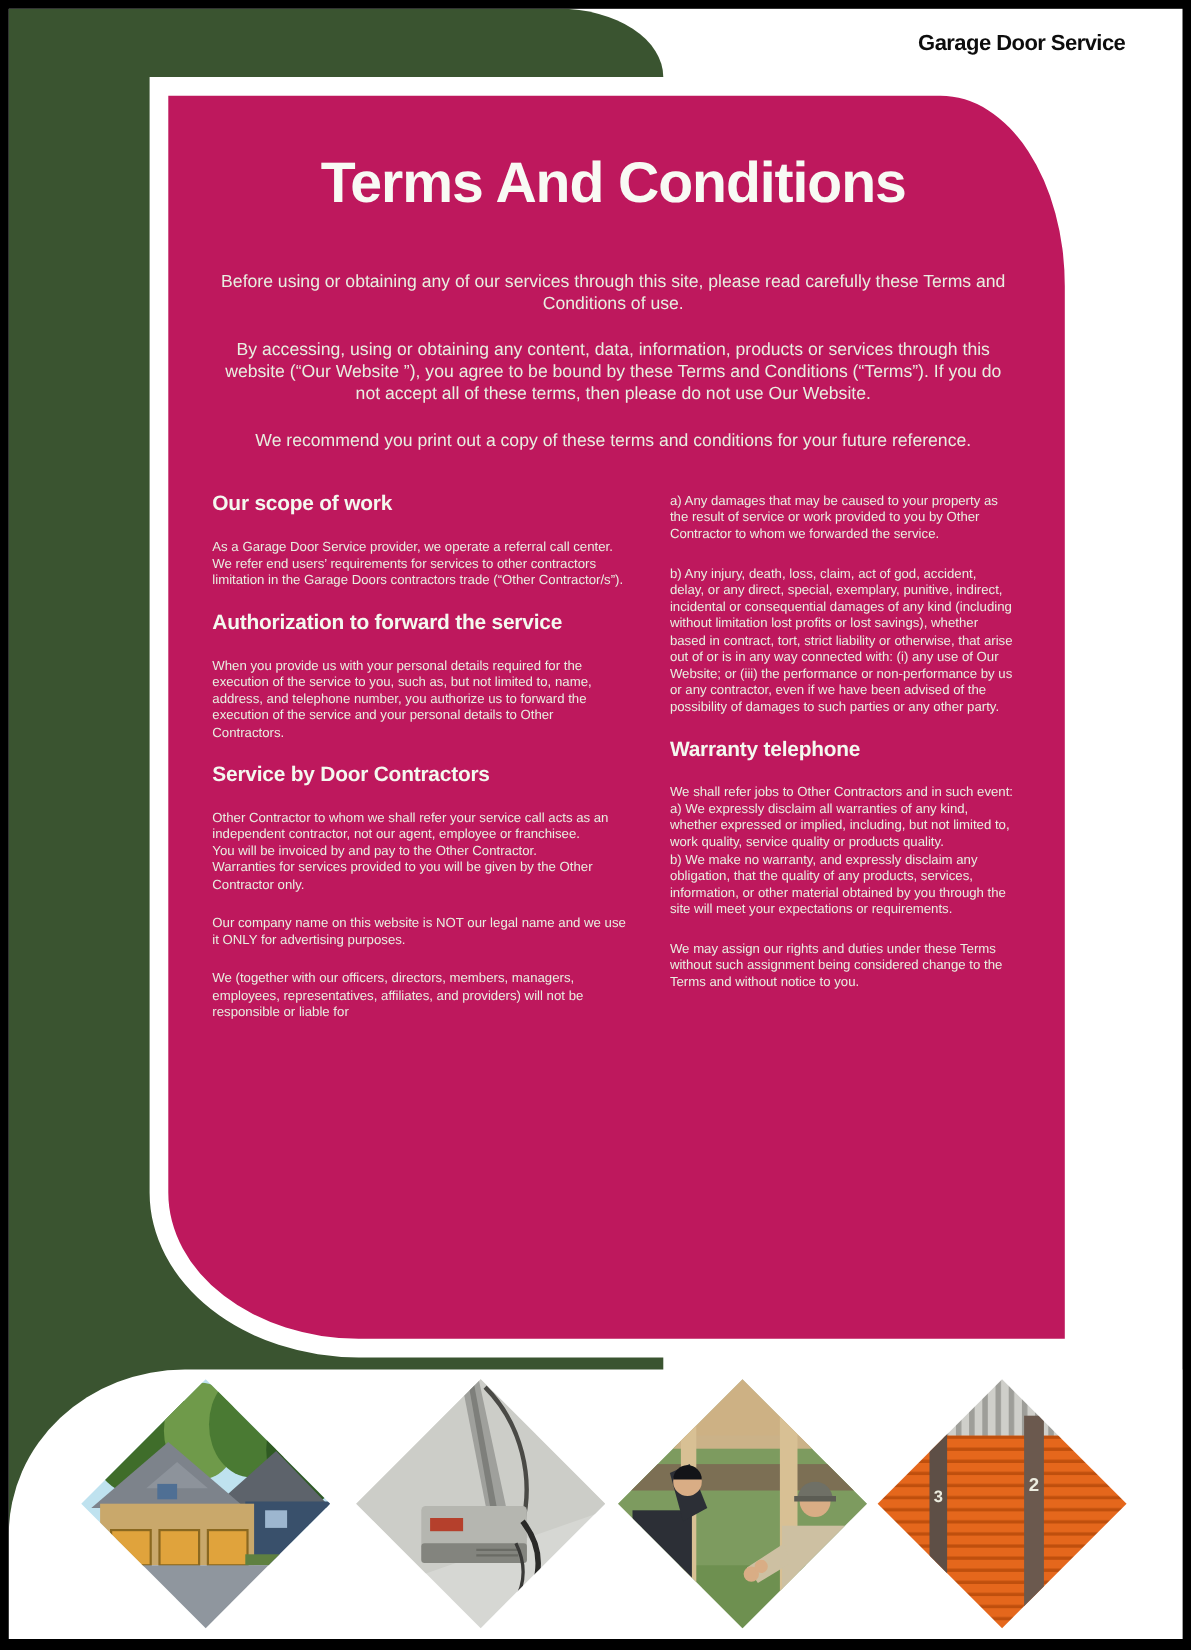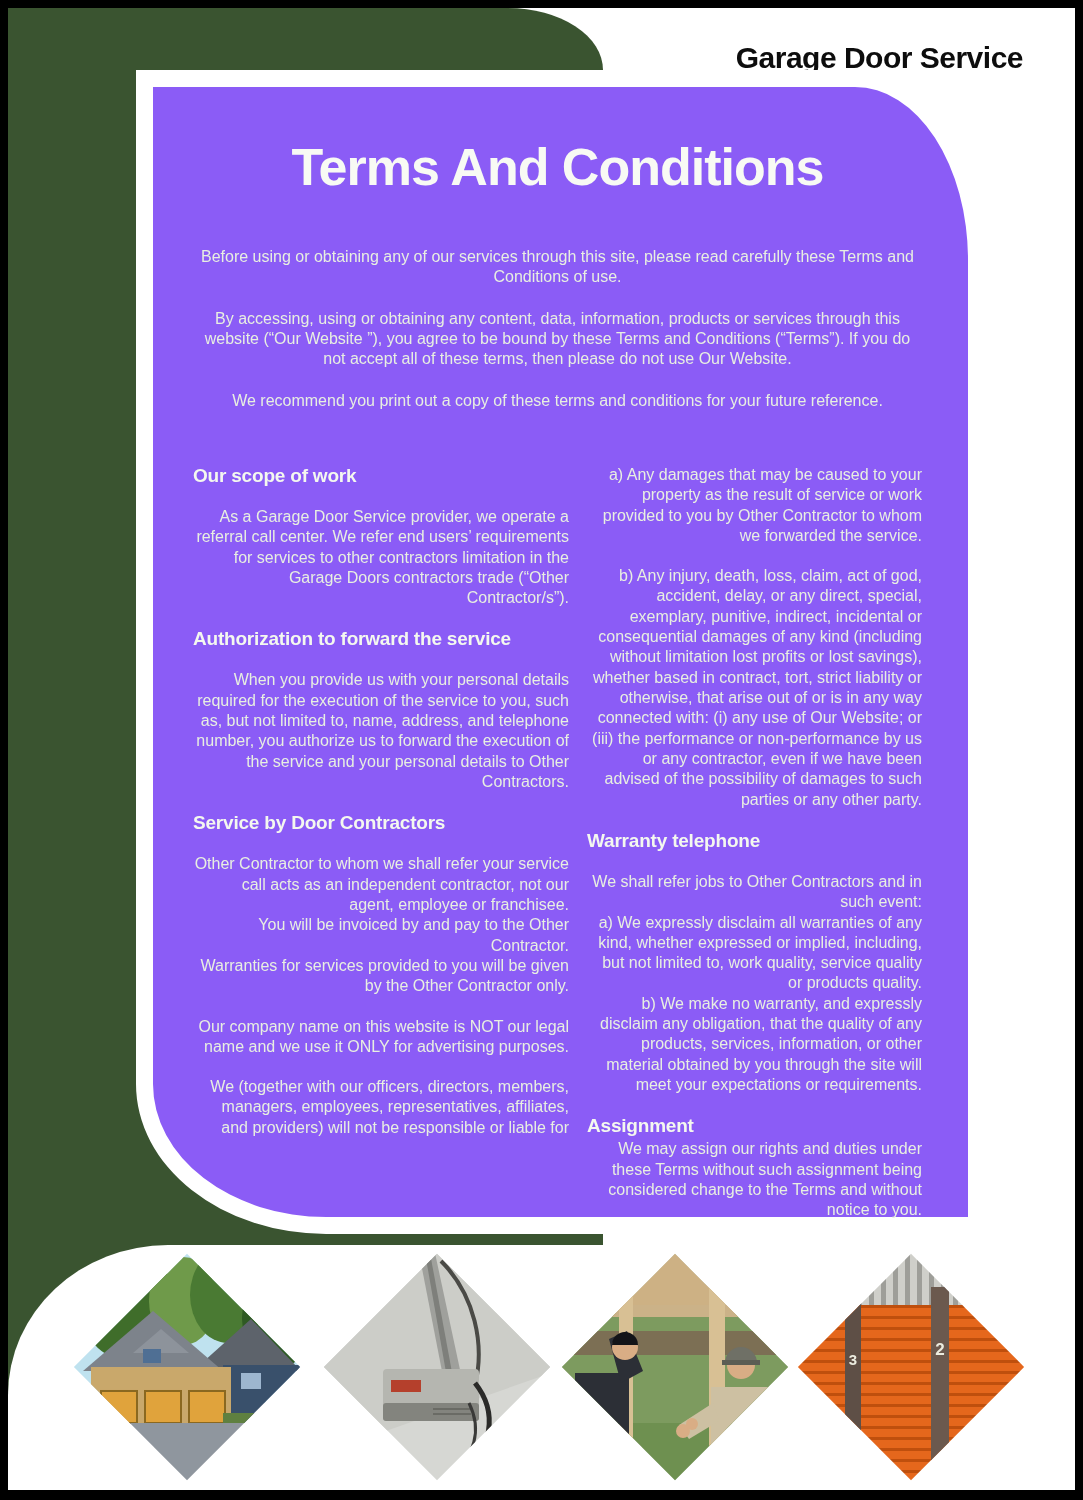--- a/index.html
+++ b/index.html
@@ -7,38 +7,38 @@
   body { background:#000; position:relative; font-family:"Liberation Sans","DejaVu Sans",sans-serif; }
   .canvas { position:absolute; left:8px; top:8px; width:1067px; height:1482px; background:#fff; overflow:hidden; }
 
   
   .dark-shape { position:absolute; left:0; top:0; width:595px; height:1392px;
                 background:#3a5430; border-top-right-radius:95px 62px; }
   .white-bottom { position:absolute; left:0; top:1237px; width:100%; height:245px;
                   background:#fff; border-top-left-radius:160px 150px; }
 
   
-  .brand { position:absolute; top:33px; right:52px; font-size:30px; font-weight:700;
+  .brand { position:absolute; top:20px; right:52px; font-size:20px; font-weight:700;
            letter-spacing:-0.5px; color:#0d0d0d; }
 
   
   .panel { position:absolute; left:128px; top:62px; width:849px; height:1164px;
-           background:#8b5cf6; border:17px solid #fff;
+           background:#be185d; border:17px solid #fff;
            border-top-right-radius:130px 190px; border-bottom-left-radius:190px 150px; }
   .panel-content { padding:46px 46px 0 40px; }
 
   .title { text-align:center; color:#f8faf4; font-size:52px; font-weight:700;
            letter-spacing:-1px; margin:4px 0 50px 0; }
 
   .intro p { color:#e8efe1; font-size:16px; line-height:1.27; margin:0 0 21px 0;text-align:center; }
 
-  .cols { display:grid; grid-template-columns:376px 1fr; column-gap:18px; margin-top:54px; }
+  .cols { display:grid; grid-template-columns:376px 1fr; column-gap:40px; margin-top:37px; }
   .sec-h { color:#f4f8ef; font-size:19px; font-weight:700; letter-spacing:-0.2px; margin:0 0 20px 0; }
   .sec-h.tight { margin:0 0 2px 0; }
-  .sec-p { color:#e8efe1; font-size:16px; line-height:1.27; margin:0 0 20px 0; white-space:pre-line;text-align:right; }
+  .sec-p { color:#e8efe1; font-size:12px; line-height:1.27; margin:0 0 20px 0; white-space:pre-line; }
 
   
   .diamond { position:absolute; width:160px; height:160px; transform:rotate(45deg); overflow:hidden; }
   .diamond .scene { position:absolute; left:50%; top:50%; width:228px; height:228px;
                     transform:translate(-50%,-50%) rotate(-45deg); }
   .d1 { left:99px;  top:1279px; }
   .d2 { left:349px; top:1279px; }
   .d3 { left:587px; top:1279px; }
   .d4 { left:823px; top:1279px; }
   .scene svg { display:block; width:228px; height:228px; }
@@ -76,21 +76,20 @@
           <p class="sec-p">Our company name on this website is NOT our legal name and we use it ONLY for advertising purposes.</p>
           <p class="sec-p">We (together with our officers, directors, members, managers, employees, representatives, affiliates, and providers) will not be responsible or liable for</p>
         </div>
         <div class="col">
           <p class="sec-p">a) Any damages that may be caused to your property as the result of service or work provided to you by Other Contractor to whom we forwarded the service.</p>
           <p class="sec-p">b) Any injury, death, loss, claim, act of god, accident, delay, or any direct, special, exemplary, punitive, indirect, incidental or consequential damages of any kind (including without limitation lost profits or lost savings), whether based in contract, tort, strict liability or otherwise, that arise out of or is in any way connected with: (i) any use of Our Website; or (iii) the performance or non-performance by us or any contractor, even if we have been advised of the possibility of damages to such parties or any other party.</p>
           <h2 class="sec-h">Warranty telephone</h2>
           <p class="sec-p">We shall refer jobs to Other Contractors and in such event:
 a) We expressly disclaim all warranties of any kind, whether expressed or implied, including, but not limited to, work quality, service quality or products quality.
 b) We make no warranty, and expressly disclaim any obligation, that the quality of any products, services, information, or other material obtained by you through the site will meet your expectations or requirements.</p>
-          <h2 class="sec-h tight">Assignment</h2>
           <p class="sec-p">We may assign our rights and duties under these Terms without such assignment being considered change to the Terms and without notice to you.</p>
         </div>
       </div>
     </div>
   </div>
 
   <div class="diamond d1">
     <div class="scene">
       <svg viewBox="0 0 228 228">
         <rect x="0" y="0" width="228" height="150" fill="#bfe2ef"></rect>

